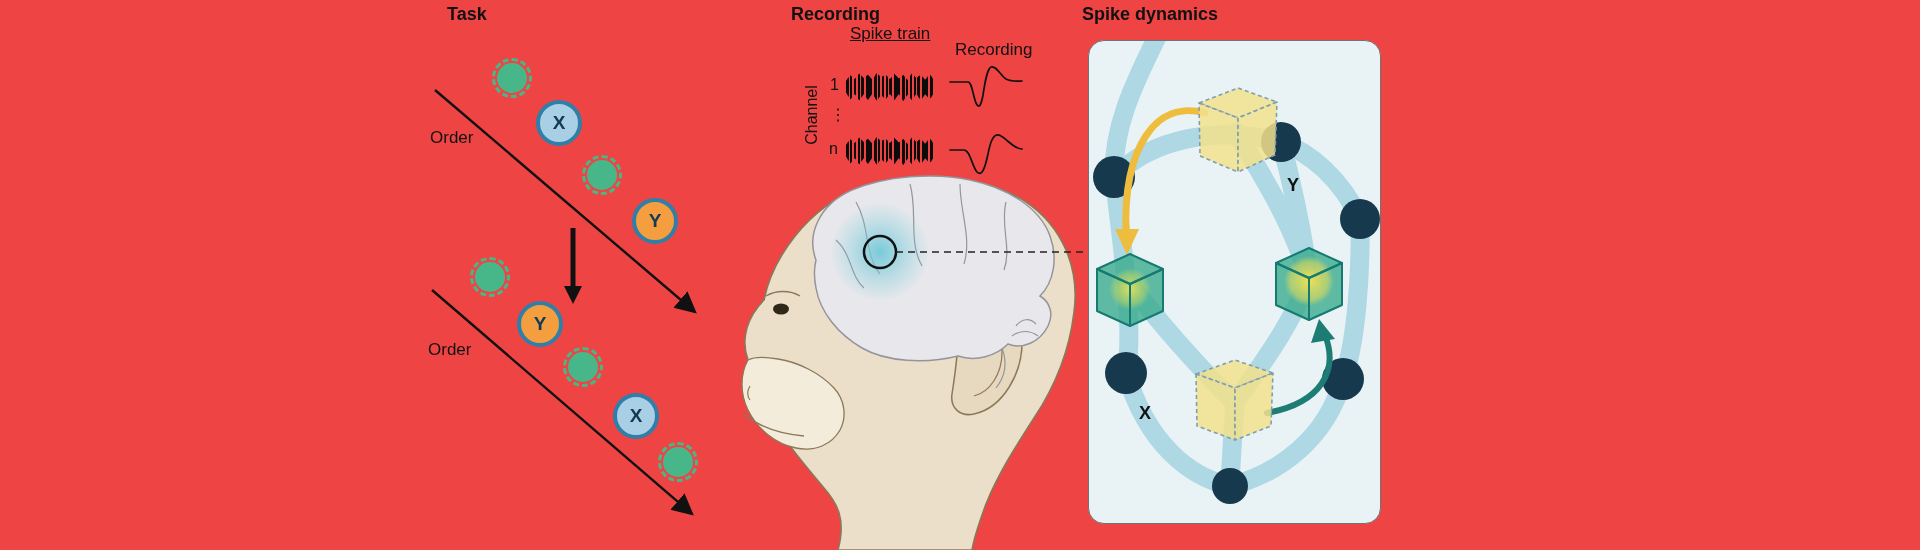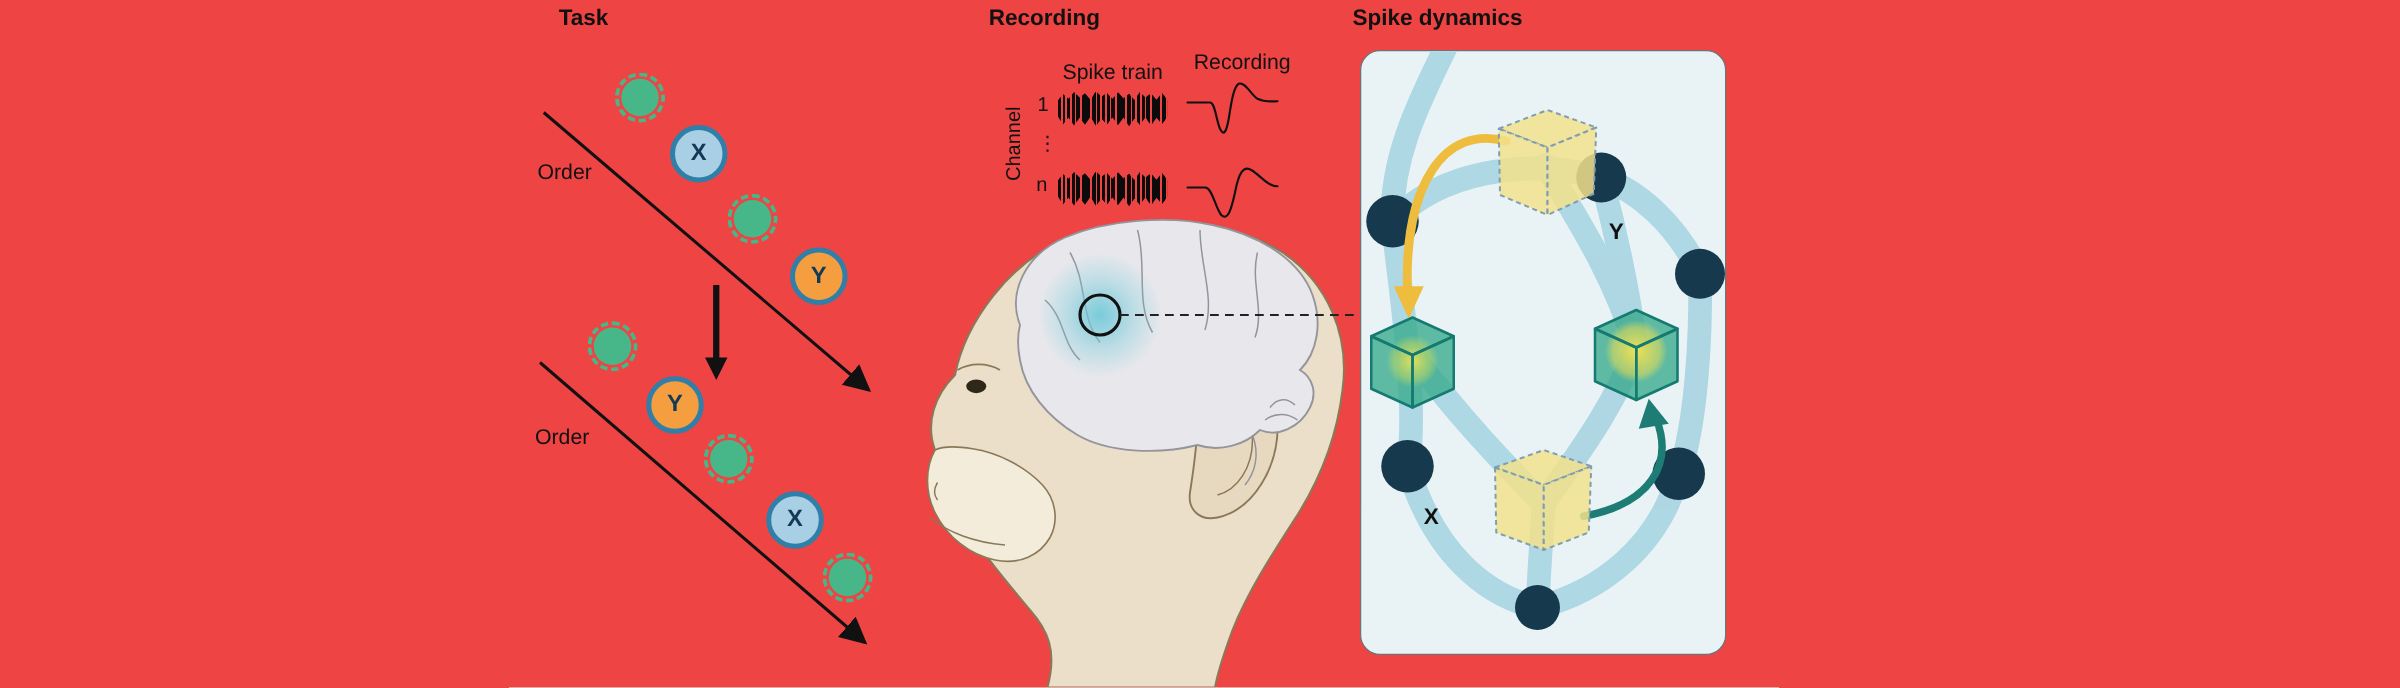--- a/index.html
+++ b/index.html
@@ -85,21 +85,21 @@
   <div class="stim orange" style="left:517px; top:301px;">
       <span>Y</span>
     </div>
   <div class="dot" style="left:563px; top:347px;"></div>
   <div class="stim blue" style="left:613px; top:393px;">
       <span>X</span>
     </div>
   <div class="dot" style="left:658px; top:442px;"></div>
 
   <div class="panel-title" style="left:791px; top:4px;">Recording</div>
-  <div class="small-label" style="left:850px; top:48px;">Spike train</div>
+  <div class="small-label" style="left:850px; top:24px;text-decoration:underline;">Spike train</div>
   <div class="small-label" style="left:955px; top:40px;">Recording</div>
 
   <div class="channel-label">Channel</div>
   <div class="chan-idx" style="left:830px; top:76px;">1</div>
   <div class="chan-idx" style="left:830px; top:105px;">⋮</div>
   <div class="chan-idx" style="left:829px; top:140px;">n</div>
 
   <div class="raster" style="left:846px; top:73px;"></div>
   <div class="raster" style="left:846px; top:137px;"></div>
 

